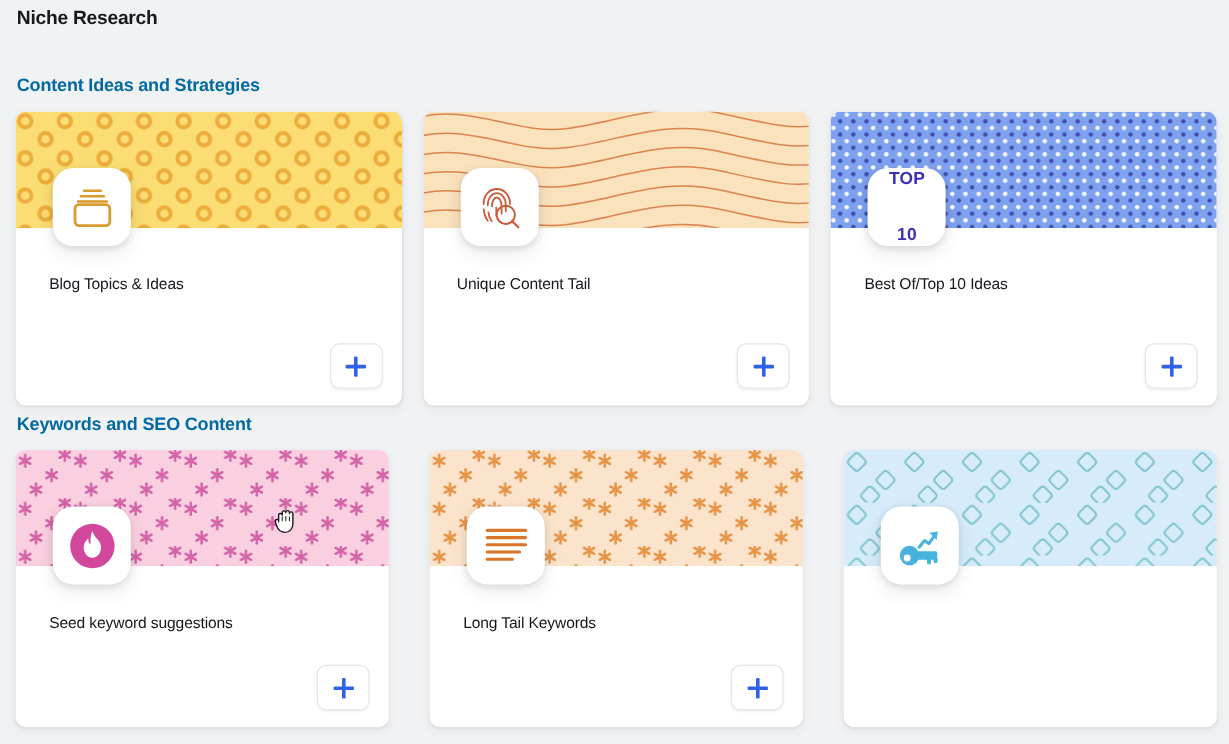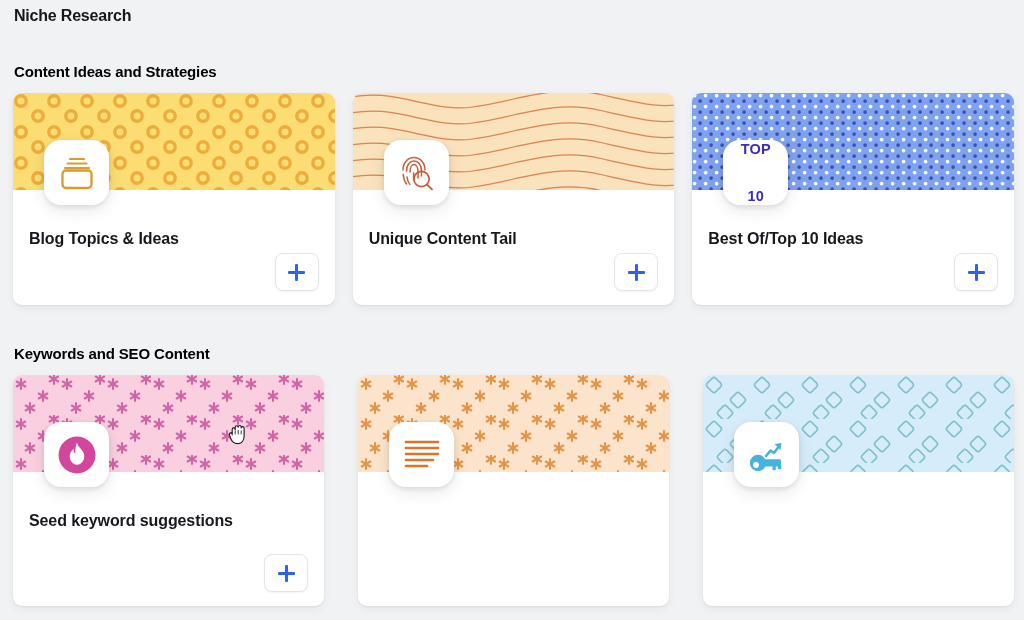--- a/index.html
+++ b/index.html
@@ -27,21 +27,21 @@
     color: #16181d;
     letter-spacing: -0.2px;
   }
 
   
   .section-header {
     position: absolute;
     left: 14px;
     font-size: 15px;
     font-weight: bold;
-    color: #000000;
+    color: #0369a1;
     letter-spacing: -0.15px;
   }
   .sh-1 { top: 63px; }
   .sh-2 { top: 345px; }
 
   
   .row {
     position: absolute;
     left: 13px;
     width: 1001px;
@@ -53,21 +53,21 @@
 
   .card {
     position: relative;
     width: 322px;
     background: #ffffff;
     border-radius: 9px;
     box-shadow: 0 1px 2px rgba(22,28,45,0.07),
                 0 3px 10px rgba(22,28,45,0.055);
     overflow: visible;
   }
-  .row-1 .card { height: 212px; }
+  .row-1 .card { height: 245px; }
   .row-2 .card { height: 231px; }
 
   
   .banner {
     height: 97px;
     border-radius: 9px 9px 0 0;
     position: relative;
     overflow: hidden;
   }
 
@@ -106,25 +106,25 @@
   .top10 .t2 { font-size: 14.5px; display: block; margin-top: 32px; }
 
   
   .card-body {
     position: relative;
     height: calc(100% - 97px);
   }
 
   .card-title {
     position: absolute;
-    left: 16px;
+    left: 28px;
     top: 38px;
     width: 250px;
-    font-size: 16px;
-    font-weight: bold;
+    font-size: 13px;
+    font-weight: normal;
     color: #16181d;
     line-height: 1.33;
     letter-spacing: -0.1px;
   }
 
   .add-btn {
     position: absolute;
     right: 16px;
     bottom: 14px;
     width: 44px;
@@ -352,20 +352,26 @@
         <g stroke="#d8762a" stroke-width="2.6" stroke-linecap="round">
           <line x1="3" y1="3" x2="35" y2="3"></line>
           <line x1="3" y1="9" x2="35" y2="9"></line>
           <line x1="3" y1="15" x2="35" y2="15"></line>
           <line x1="3" y1="21" x2="30" y2="21"></line>
           <line x1="3" y1="27" x2="24" y2="27"></line>
         </g>
       </svg>
     </div>
 
+    <div class="card-body">
+      <div class="card-title">Long Tail Keywords</div>
+      <div class="add-btn">
+        <span class="plus"></span>
+      </div>
+    </div>
   </div>
 
   <div class="card">
     <div class="banner">
       <svg class="pattern" width="322" height="97" viewBox="0 0 322 97" preserveAspectRatio="none">
         <defs>
           <g id="dia">
             <rect x="-6" y="-6" width="12" height="12" rx="2.6" fill="none" stroke="#7fc2cf" stroke-width="1.6" transform="rotate(45)"></rect>
           </g>
           <pattern id="pat-dia" width="48" height="44" patternUnits="userSpaceOnUse">

